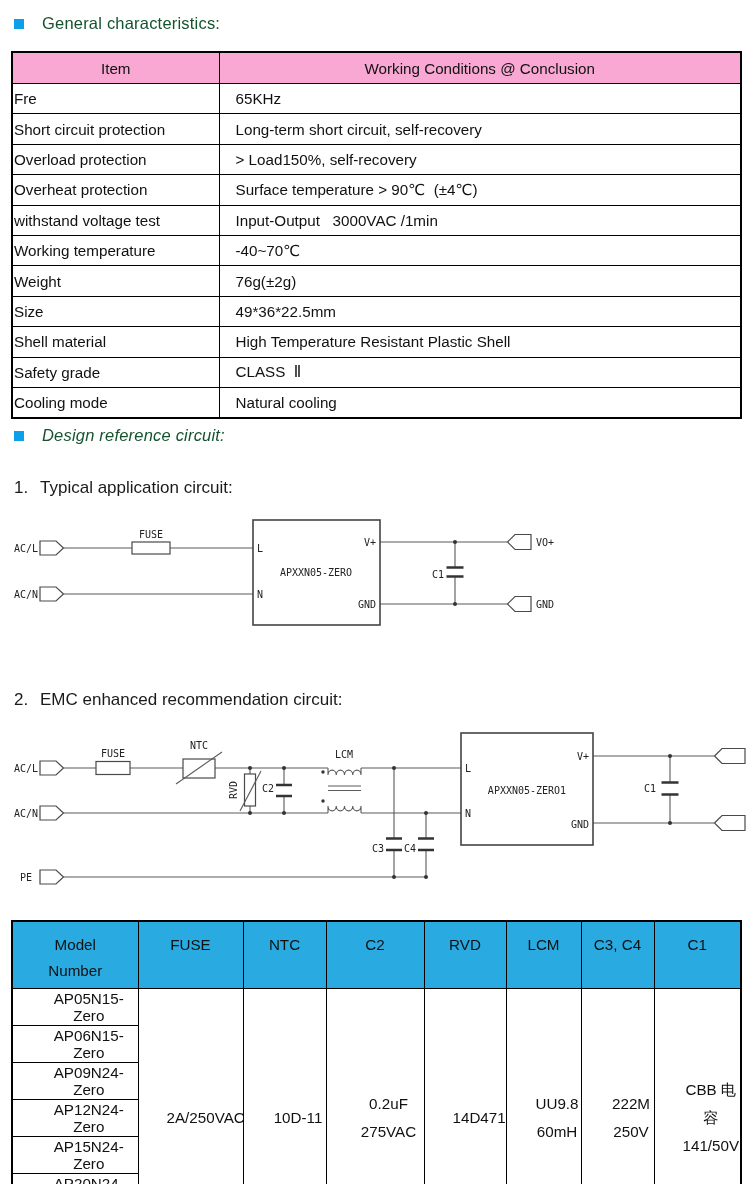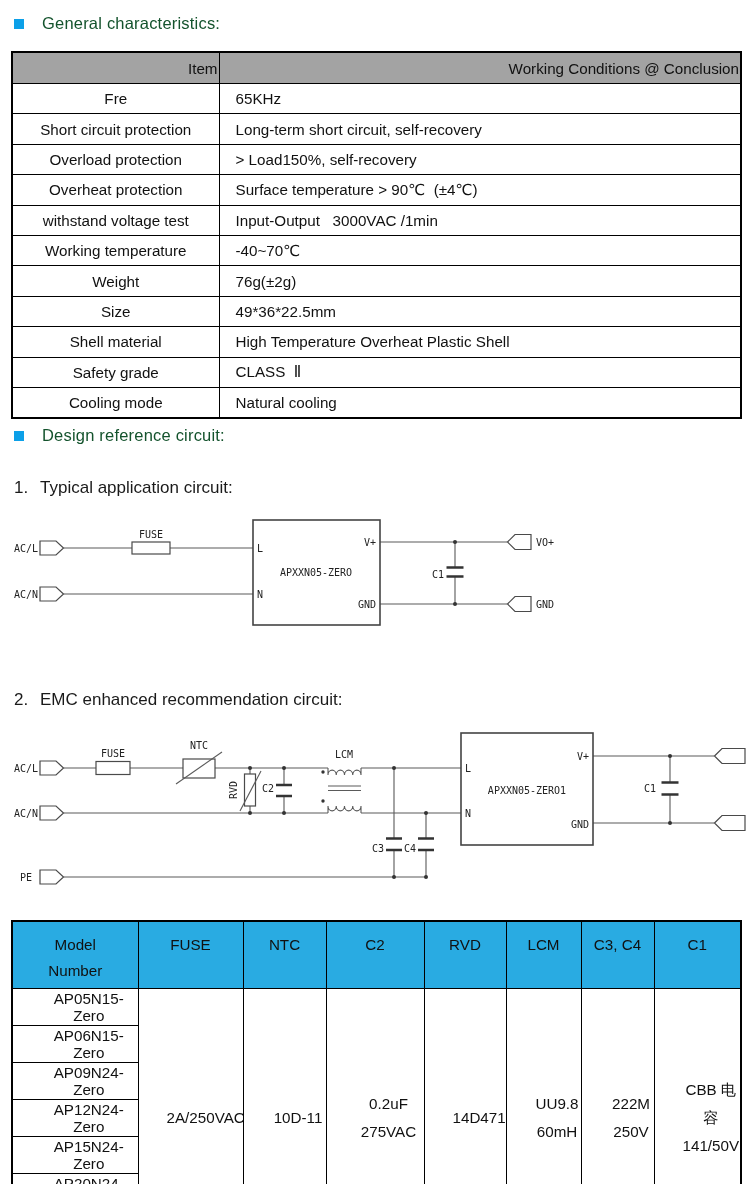--- a/index.html
+++ b/index.html
@@ -11,23 +11,23 @@
   .sec{display:flex;align-items:center;}
   .sec .bullet{width:10px;height:10px;background:#0CA0E8;margin-right:18px;flex:0 0 auto;}
   .sec .t{font-size:16.5px;color:#14532d;letter-spacing:.2px;}
   .numhead{display:flex;align-items:baseline;font-size:17px;color:#1a1a1a;}
   .numhead .num{width:26px;flex:0 0 auto;}
 
   
   table{border-collapse:collapse;table-layout:fixed;background:#fff;}
   #t1{width:729px;border:2px solid #000;}
   #t1 th,#t1 td{border:1.6px solid #000;font-weight:400;font-size:15.2px;overflow:hidden;}
-  #t1 th{background:#a3a3a3;height:28px;text-align:right;}
+  #t1 th{background:#f9a8d4;height:28px;text-align:center;}
   #t1 td{height:27.4px;}
-  #t1 td.c1{text-align:center;}
+  #t1 td.c1{text-align:left;}
   #t1 td.c2{text-align:left;padding-left:16px;white-space:pre-wrap;}
 
   
   #t2{width:729px;border:2px solid #000;}
   #t2 th,#t2 td{border:1.6px solid #000;font-weight:400;font-size:15.2px;text-align:center;overflow:hidden;}
   #t2 th{background:#29ABE2;height:55px;vertical-align:top;padding-top:10px;line-height:26px;}
   #t2 td{height:28.4px;padding-left:28px;}
   #t2 td.spec{vertical-align:middle;line-height:28px;}
 
   
@@ -83,34 +83,34 @@
   <tr>
         <td class="c1">Weight</td>
         <td class="c2">76g(±2g)</td>
       </tr>
   <tr>
         <td class="c1">Size</td>
         <td class="c2">49*36*22.5mm</td>
       </tr>
   <tr>
         <td class="c1">Shell material</td>
-        <td class="c2">High Temperature Overheat Plastic Shell</td>
+        <td class="c2">High Temperature Resistant Plastic Shell</td>
       </tr>
   <tr>
         <td class="c1">Safety grade</td>
         <td class="c2">CLASS  Ⅱ</td>
       </tr>
   <tr>
         <td class="c1">Cooling mode</td>
         <td class="c2">Natural cooling</td>
       </tr>
 </tbody>
   </table>
 
-<div class="abs sec" style="left:14px;top:426px;">
+<div class="abs sec" style="left:14px;top:426px;font-style:italic;">
   <span class="bullet"></span>
   <span class="t">Design reference circuit:</span>
 </div>
 
 <div class="abs numhead" style="left:14px;top:478px;">
   <span class="num">1.</span>
   <span>Typical application circuit:</span>
 </div>
 
 <svg class="abs" style="left:0;top:510px;" width="620" height="132" viewBox="0 510 620 132">

